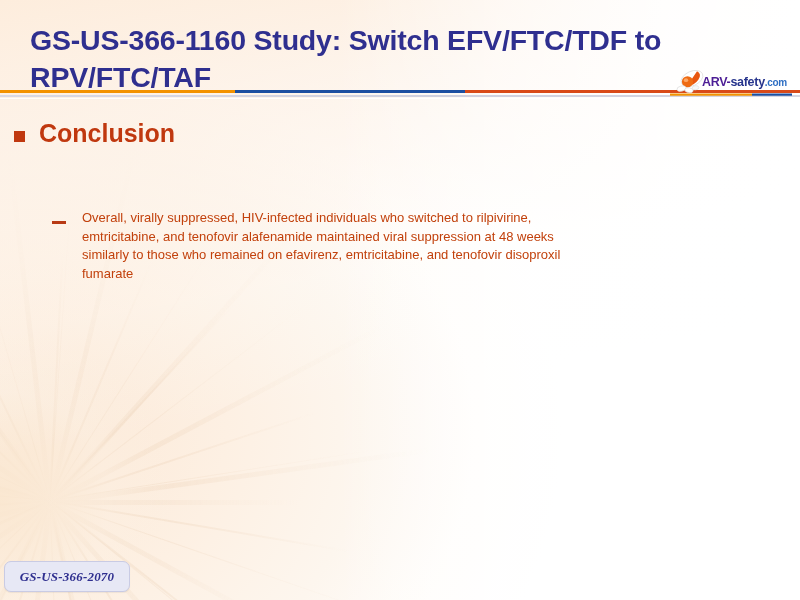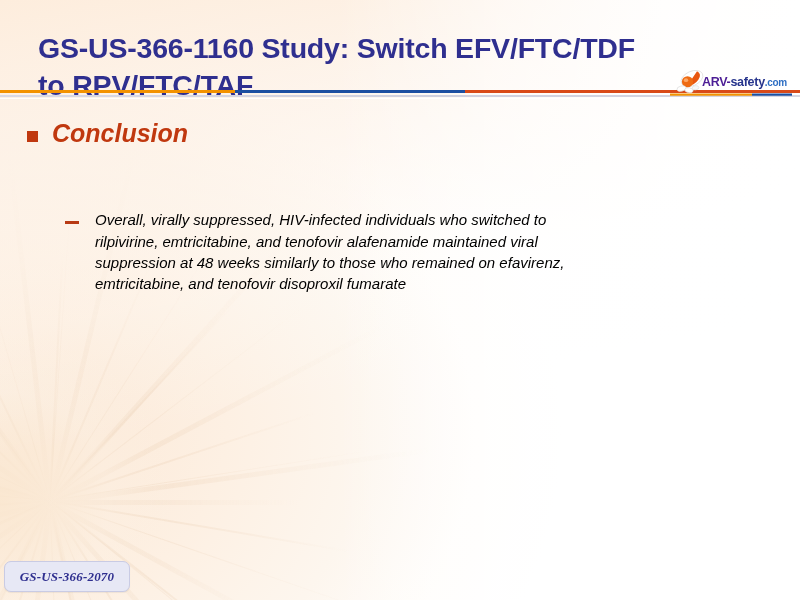--- a/index.html
+++ b/index.html
@@ -83,21 +83,21 @@
   }
 
   
   .title-block {
     position: absolute;
     left: 22px;
     top: 14px;
     width: 660px;
   }
   .slide-title {
-    margin: 16px;
+    margin: 8px;
     font-family: "Liberation Sans", sans-serif;
     font-size: 28.5px;
     font-weight: bold;
     line-height: 1.29;
     color: #2f2f8f;
     letter-spacing: -0.2px;
     white-space: pre-line;
   }
 
   
@@ -156,24 +156,23 @@
     white-space: nowrap;
     letter-spacing: -0.3px;
   }
   .logo-text .arv { color: #4c1d95; }
   .logo-text .trials { color: #26348c; }
   .logo-text .com { color: #2f6fc4; font-size: 10px; }
 
   
   .body-area {
     position: absolute;
-    left: 13px;
+    left: 0;
     top: 118px;
     width: 644px;
-    font-style: italic;
   }
 
   .l1 {
     display: flex;
     align-items: flex-start;
     padding-left: 14px;
     margin-bottom: 4px;
   }
   .l1-bullet {
     width: 11px;
@@ -203,22 +202,22 @@
   .l2-dash {
     flex: 0 0 auto;
     width: 14px;
     height: 2.5px;
     background: #b83a14;
     margin-top: 12px;
     margin-right: 16px;
   }
   .l2-text {
     font-family: "Liberation Sans", sans-serif;
-    font-size: 15px;
-    color: #000000;
+    font-size: 13px;
+    color: #c2410c;
     line-height: 1.42;
     max-width: 505px;
   }
 
   
   .footer-badge {
     position: absolute;
     left: 4px;
     bottom: 8px;
     min-width: 104px;

